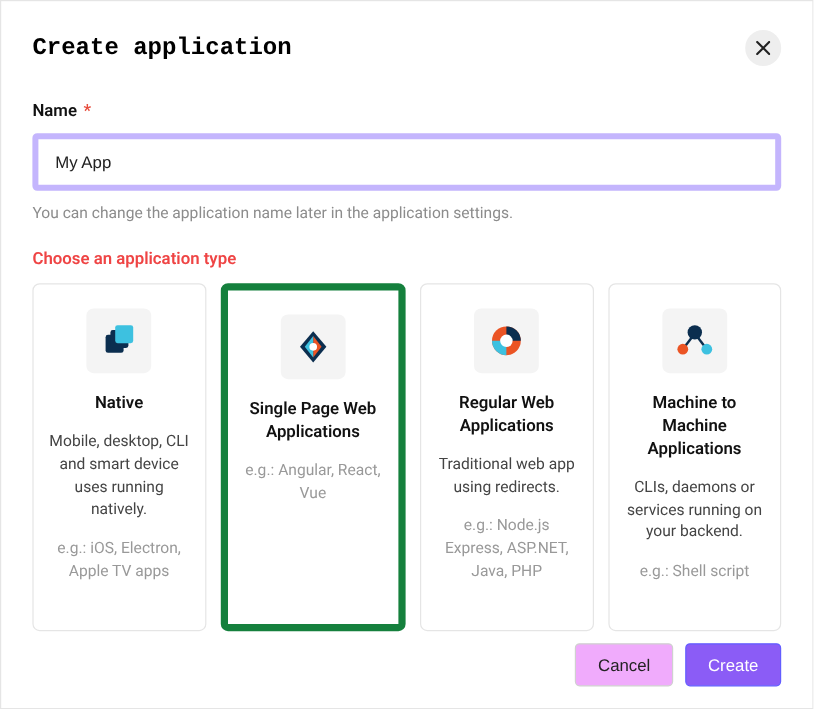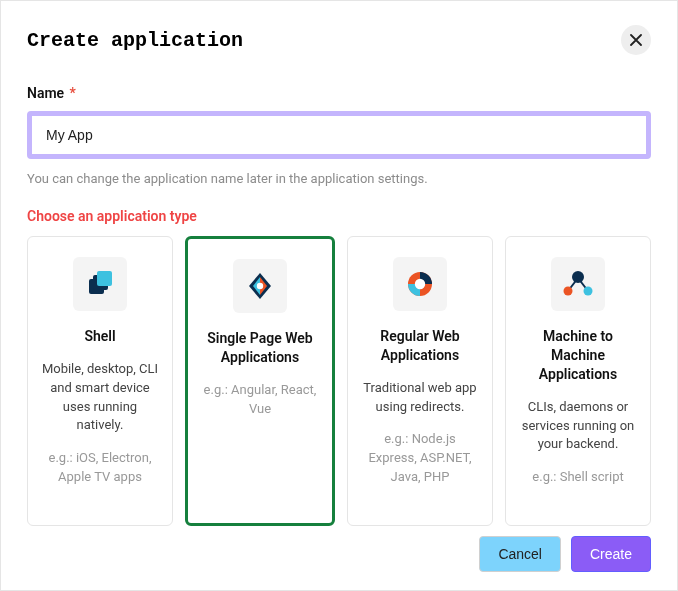--- a/index.html
+++ b/index.html
@@ -81,21 +81,21 @@
       border-radius: 6px;
       padding: 20px 12px 18px 12px;
       text-align: center;
       cursor: pointer;
       display: flex;
       flex-direction: column;
       align-items: center;
       min-height: 290px;
     }
     .card.selected {
-      border: 3px solid #15803d;
+      border: 6px solid #15803d;
     }
     .icon-box {
       width: 54px;
       height: 54px;
       background: #f4f4f4;
       border-radius: 6px;
       display: flex;
       align-items: center;
       justify-content: center;
       margin-bottom: 16px;
@@ -126,21 +126,21 @@
       gap: 10px;
     }
     .btn {
       padding: 9px 18px;
       border-radius: 4px;
       font-size: 14px;
       font-weight: 500;
       cursor: pointer;
     }
     .btn-secondary {
-      background: #7dd3fc;
+      background: #f0abfc;
       border: 1px solid #d0d0d0;
       color: #222;
     }
     .btn-primary {
       background: #8b5cf6;
       border: 1px solid #635dff;
       color: #fff;
     }
   </style>
 </head>
@@ -169,21 +169,21 @@
   <div class="cards">
 
     <div class="card">
       <div class="icon-box">
         <svg width="30" height="30" viewBox="0 0 30 30">
           <rect x="4" y="10" width="15" height="15" rx="2" fill="#0b2e4f"></rect>
           <rect x="8" y="6" width="15" height="15" rx="2" fill="#0b2e4f"></rect>
           <rect x="12" y="2" width="15" height="15" rx="2" fill="#3dc1e0"></rect>
         </svg>
       </div>
-      <div class="card-title">Shell</div>
+      <div class="card-title">Native</div>
       <div class="card-desc">Mobile, desktop, CLI and smart device uses running natively.</div>
       <div class="card-examples">e.g.: iOS, Electron, Apple TV apps</div>
     </div>
 
     <div class="card selected">
       <div class="icon-box">
         <svg width="30" height="30" viewBox="0 0 30 30">
           <polygon points="15,2 26,15 15,28 4,15" fill="#0b2e4f"></polygon>
           <polygon points="15,6 22,15 15,24" fill="#eb5424"></polygon>
           <polygon points="15,6 8,15 15,24" fill="#3dc1e0"></polygon>

